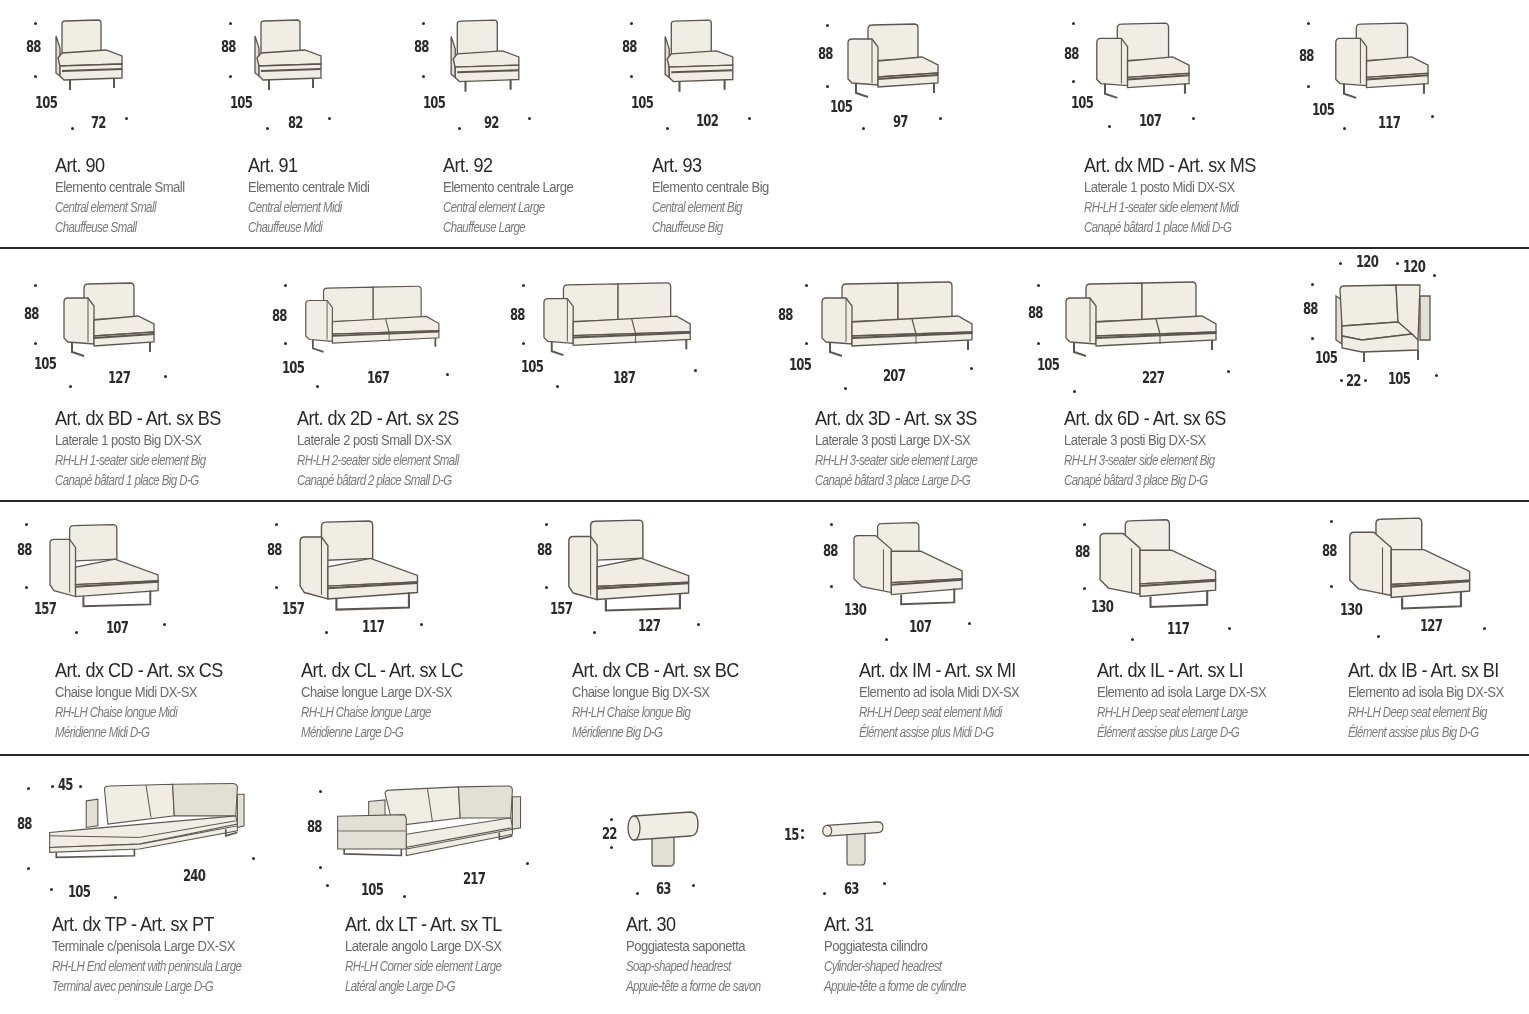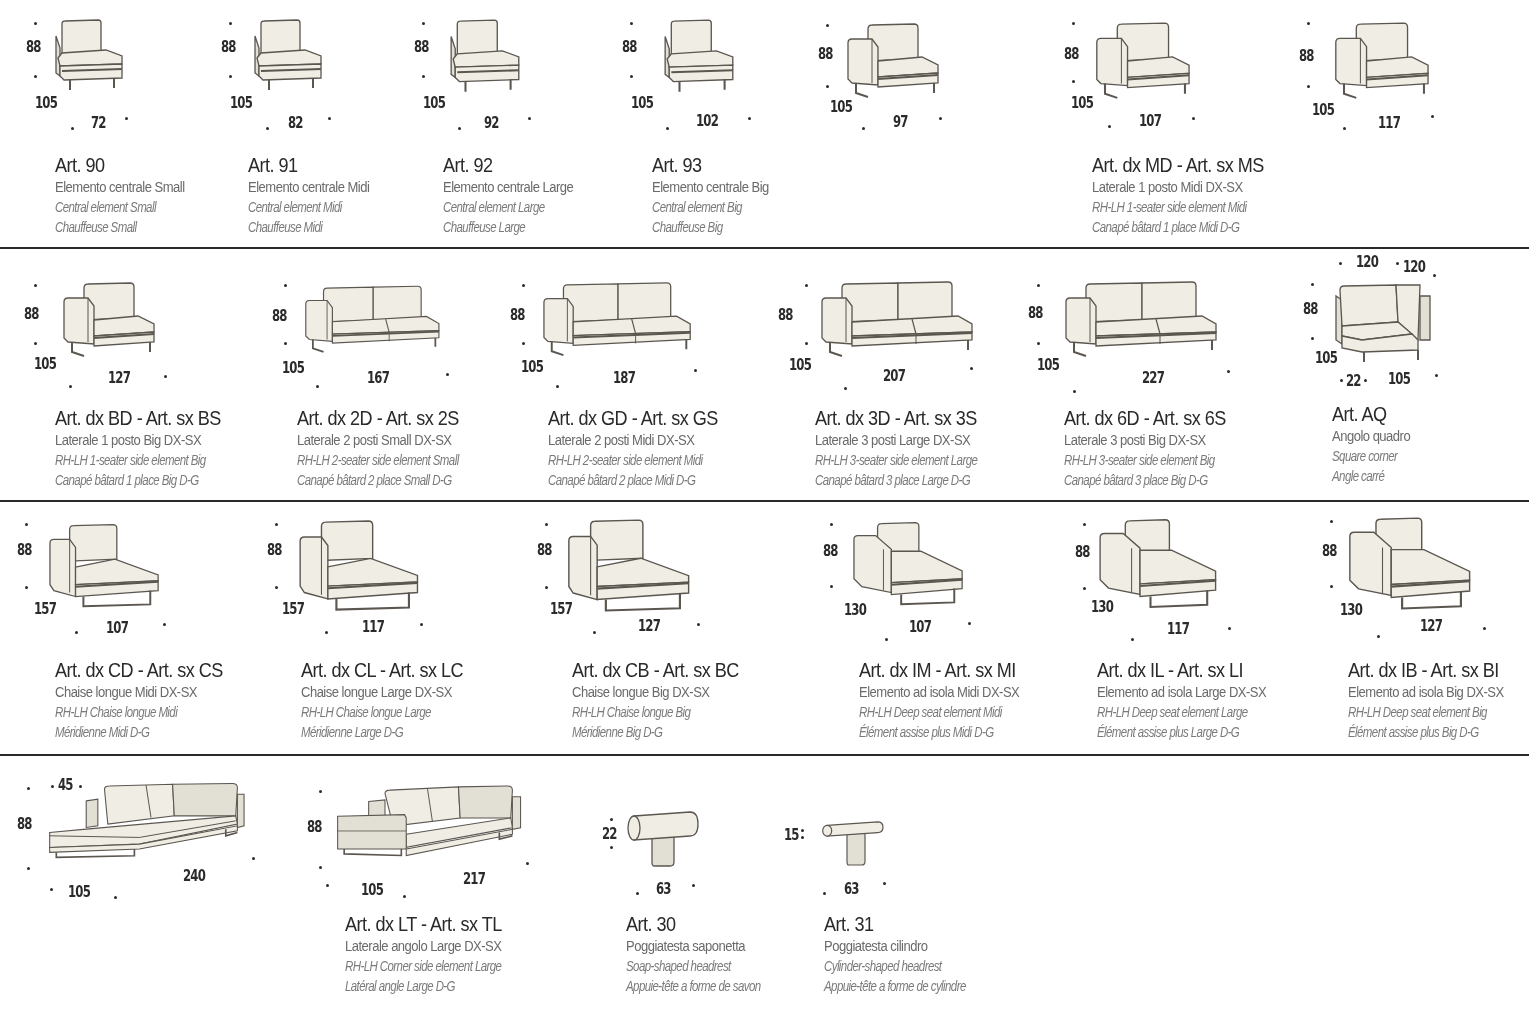--- a/index.html
+++ b/index.html
@@ -237,21 +237,21 @@
         <use href="#s-side1"></use>
       </svg>
     </div>
   <div class="dot" style="left:27px;top:22px"></div>
   <span class="dim" style="left:19px;top:45px">88</span>
   <div class="dot" style="left:27px;top:80px"></div>
   <span class="dim" style="left:26px;top:94px">105</span>
   <div class="dot" style="left:63px;top:125px"></div>
   <span class="dim" style="left:94px;top:112px">107</span>
   <div class="dot" style="left:147px;top:117px"></div>
-  <div class="caption" style="left:47px;top:153px">
+  <div class="caption" style="left:39px;top:153px">
     <span class="art">Art. dx MD - Art. sx MS</span>
     <span class="it">Laterale 1 posto Midi DX-SX</span>
     <span class="en">RH-LH 1-seater side element Midi</span>
     <span class="fr">Canapé bâtard 1 place Midi D-G</span>
   </div>
 </div>
 
 <div class="item" style="left:1285px;top:0;width:244px;height:245px">
   <div class="drawing" style="left:42px;top:20px">
       <svg width="116" height="82">
@@ -315,26 +315,20 @@
         <use href="#s-side2"></use>
       </svg>
     </div>
   <div class="dot" style="left:22px;top:32px"></div>
   <span class="dim" style="left:10px;top:54px">88</span>
   <div class="dot" style="left:22px;top:90px"></div>
   <span class="dim" style="left:21px;top:106px">105</span>
   <div class="dot" style="left:56px;top:133px"></div>
   <span class="dim" style="left:113px;top:117px">187</span>
   <div class="dot" style="left:194px;top:117px"></div>
-  <div class="caption" style="left:48px;top:154px">
-    <span class="art">Art. dx GD - Art. sx GS</span>
-    <span class="it">Laterale 2 posti Midi DX-SX</span>
-    <span class="en">RH-LH 2-seater side element Midi</span>
-    <span class="fr">Canapé bâtard 2 place Midi D-G</span>
-  </div>
 </div>
 
 <div class="item" style="left:770px;top:252px;width:270px;height:245px">
   <div class="drawing" style="left:48px;top:28px">
       <svg width="164" height="80">
         <use href="#s-side2"></use>
       </svg>
     </div>
   <div class="dot" style="left:35px;top:32px"></div>
   <span class="dim" style="left:8px;top:54px">88</span>
@@ -385,26 +379,20 @@
   <div class="dot" style="left:133px;top:26px"></div>
   <div class="dot" style="left:11px;top:35px"></div>
   <span class="dim" style="left:3px;top:52px">88</span>
   <div class="dot" style="left:11px;top:89px"></div>
   <span class="dim" style="left:15px;top:101px">105</span>
   <div class="dot" style="left:40px;top:131px"></div>
   <span class="dim" style="left:46px;top:124px">22</span>
   <div class="dot" style="left:64px;top:131px"></div>
   <span class="dim" style="left:88px;top:122px">105</span>
   <div class="dot" style="left:135px;top:126px"></div>
-  <div class="caption" style="left:32px;top:154px">
-    <span class="art">Art. AQ</span>
-    <span class="it">Angolo quadro</span>
-    <span class="en">Square corner</span>
-    <span class="fr">Angle carré</span>
-  </div>
 </div>
 
 <div class="item" style="left:0;top:505px;width:270px;height:245px">
   <div class="drawing" style="left:48px;top:14px">
       <svg width="118" height="98">
         <use href="#s-chaise"></use>
       </svg>
     </div>
   <div class="dot" style="left:25px;top:18px"></div>
   <span class="dim" style="left:17px;top:36px">88</span>
@@ -537,20 +525,26 @@
   <span class="dim" style="left:58px;top:16px">45</span>
   <div class="dot" style="left:79px;top:25px"></div>
   <span class="dim" style="left:17px;top:55px">88</span>
   <div class="dot" style="left:27px;top:107px"></div>
   <div class="dot" style="left:50px;top:128px"></div>
   <span class="dim" style="left:68px;top:123px">105</span>
   <div class="dot" style="left:114px;top:136px"></div>
   <span class="dim" style="left:183px;top:107px">240</span>
   <div class="dot" style="left:252px;top:97px"></div>
   <div class="caption" style="left:52px;top:912px"></div>
+  <div class="caption" style="left:52px;top:152px">
+    <span class="art">Art. dx TP - Art. sx PT</span>
+    <span class="it">Terminale c/penisola Large DX-SX</span>
+    <span class="en">RH-LH End element with peninsula Large</span>
+    <span class="fr">Terminal avec peninsule Large D-G</span>
+  </div>
 </div>
 
 <div class="item" style="left:300px;top:760px;width:290px;height:254px">
   <div class="drawing" style="left:36px;top:16px">
       <svg width="196" height="92">
         <use href="#s-lt"></use>
       </svg>
     </div>
   <div class="dot" style="left:19px;top:30px"></div>
   <span class="dim" style="left:7px;top:58px">88</span>

